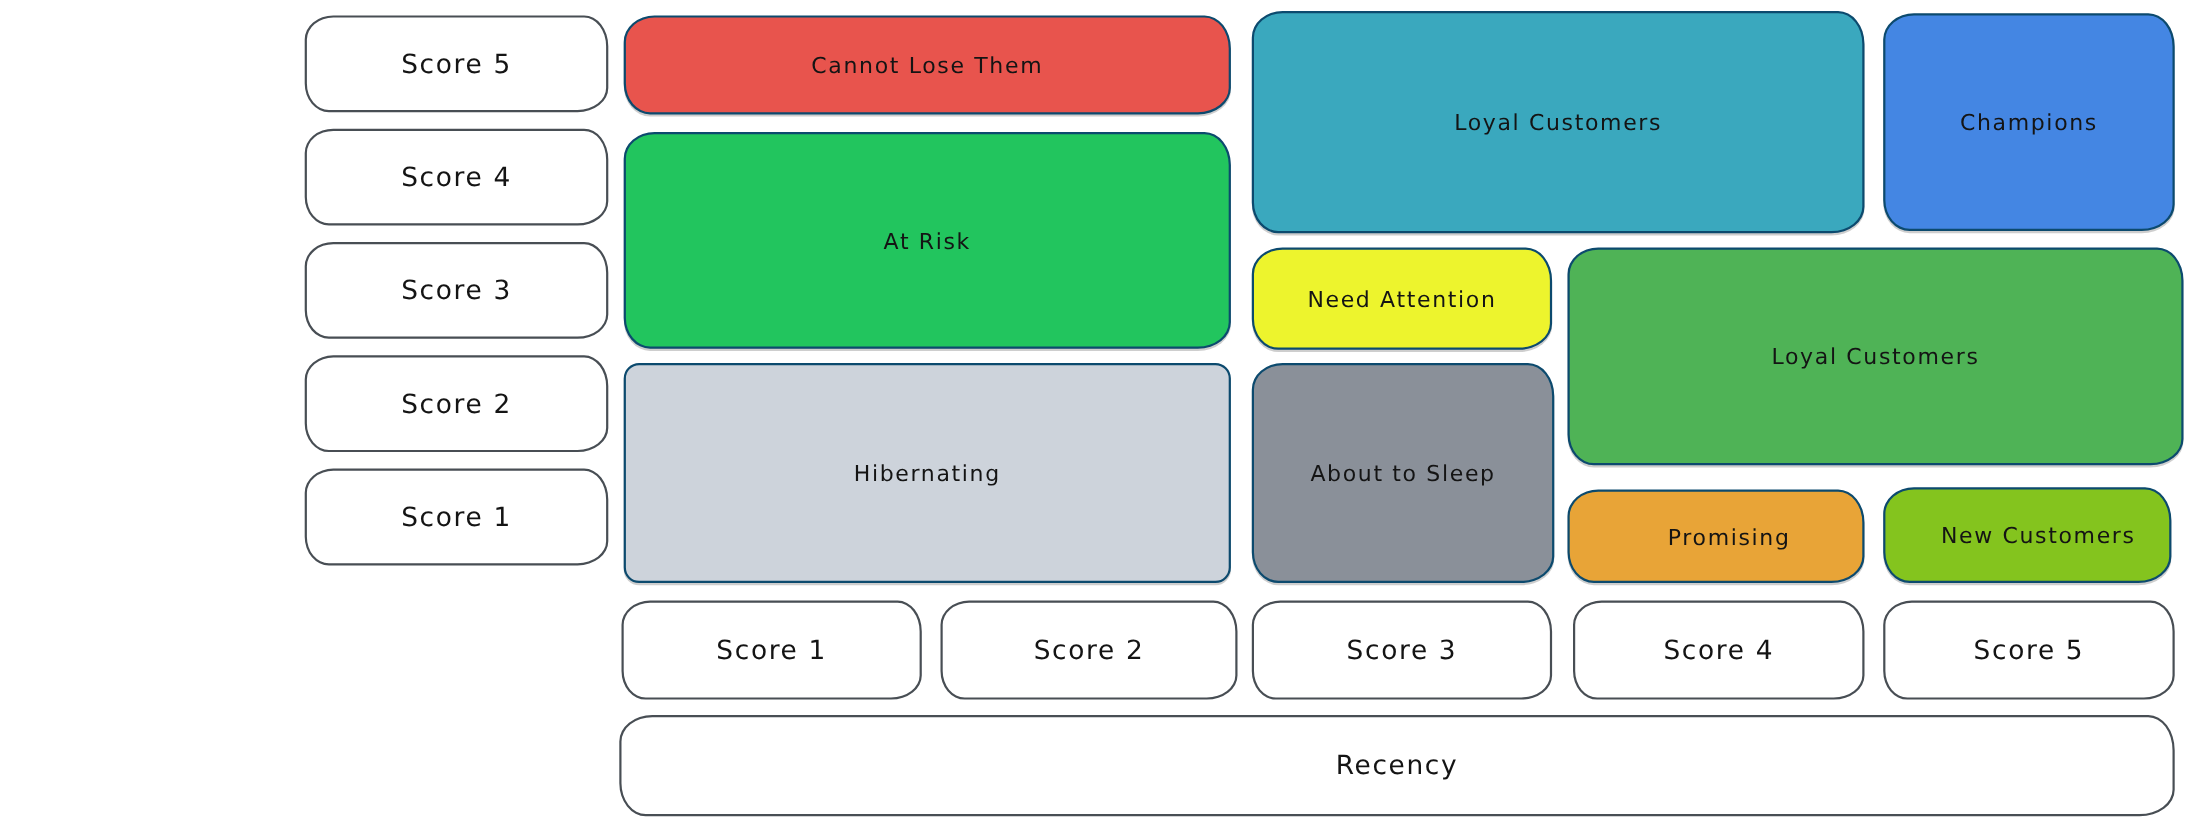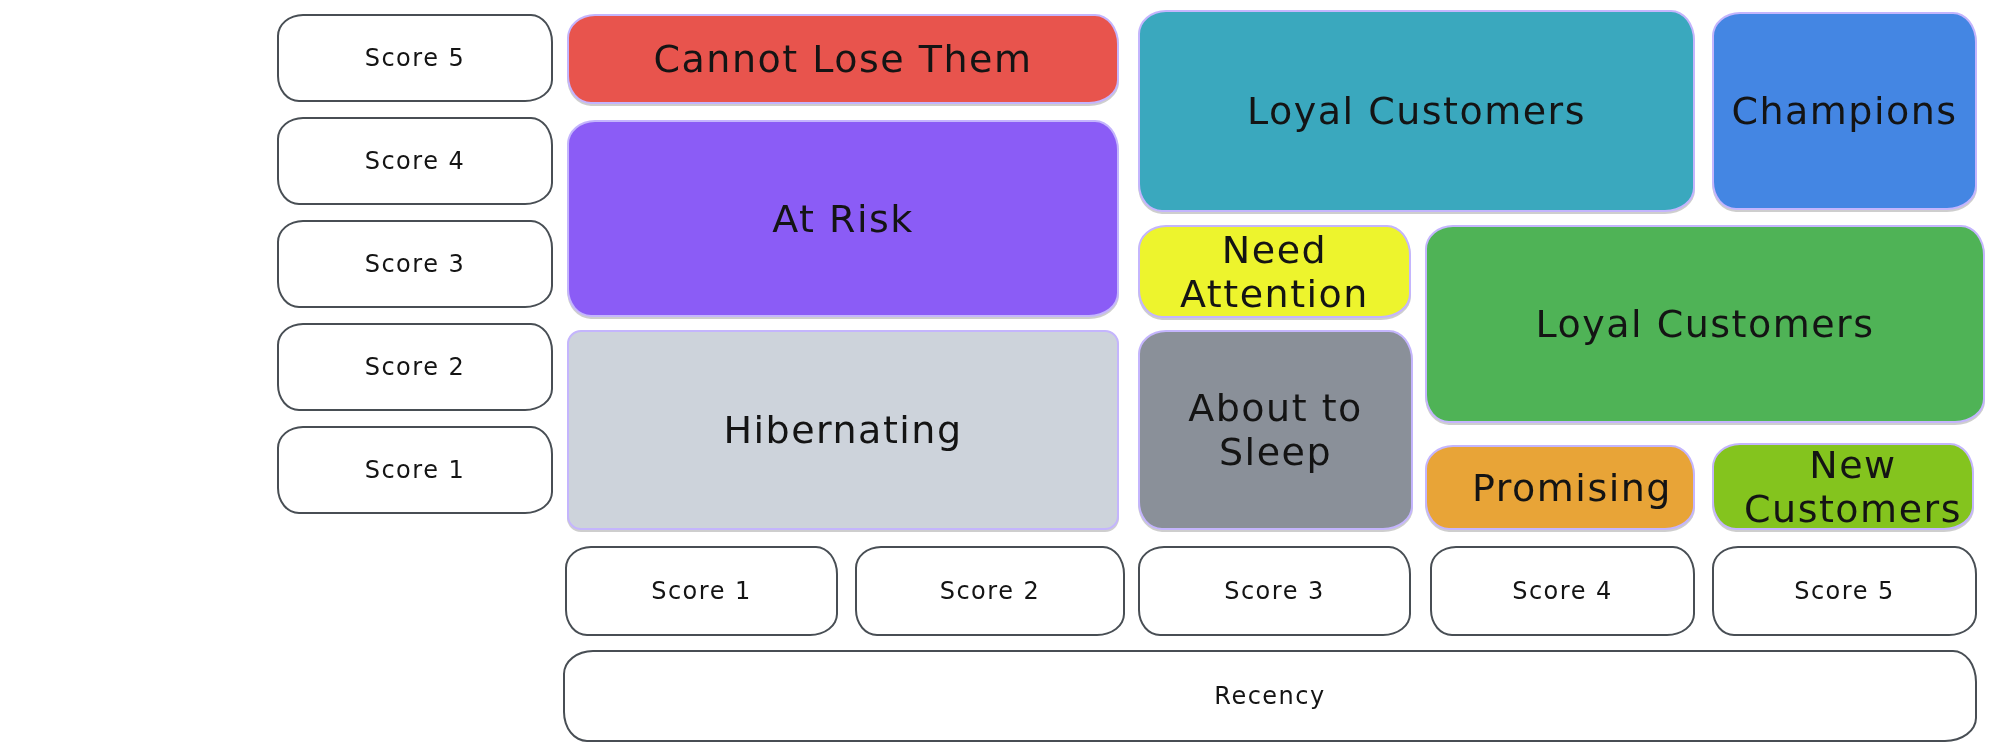--- a/index.html
+++ b/index.html
@@ -28,23 +28,23 @@
   }
   
   .axis-box {
     background: #ffffff;
     border: 2.5px solid #484e54;
     border-radius: 26px 22px 28px 22px / 22px 28px 22px 26px;
     font-size: 24px;
   }
   
   .seg {
-    border: 2px solid #c4b5fd;
+    border: 2px solid #0c4a6e;
     border-radius: 28px 24px 30px 24px / 24px 30px 24px 28px;
-    font-size: 38px;
+    font-size: 20px;
     box-shadow: 0 2px 0 rgba(60,60,60,.25);
   }
 
   
   .freq-axis       { left: 10px;  top: 10px;  width: 250px; height: 514px; border-radius: 34px 28px 36px 28px / 28px 36px 28px 34px; }
   .fscore          { left: 277px; width: 276px; height: 88px; }
   .fscore-5 { top: 14px; }
   .fscore-4 { top: 117px; }
   .fscore-3 { top: 220px; }
   .fscore-2 { top: 323px; }
@@ -90,21 +90,21 @@
     <span>Score 2</span>
   </div>
   <div class="box axis-box fscore fscore-1">
     <span>Score 1</span>
   </div>
 
   <div class="box seg cannot-lose" style="background-color: rgb(232, 84, 77);">
     <span>Cannot Lose Them</span>
   </div>
 
-  <div class="box seg at-risk" style="background-color: #8b5cf6;">
+  <div class="box seg at-risk" style="background-color: #22c55e;">
     <span>At Risk</span>
   </div>
 
   <div class="box seg hibernating" style="background-color: rgb(205, 211, 219); border-radius: 14px;">
     <span>Hibernating</span>
   </div>
 
   <div class="box seg loyal-top" style="background-color: rgb(58, 168, 190);">
     <span>Loyal Customers</span>
   </div>

